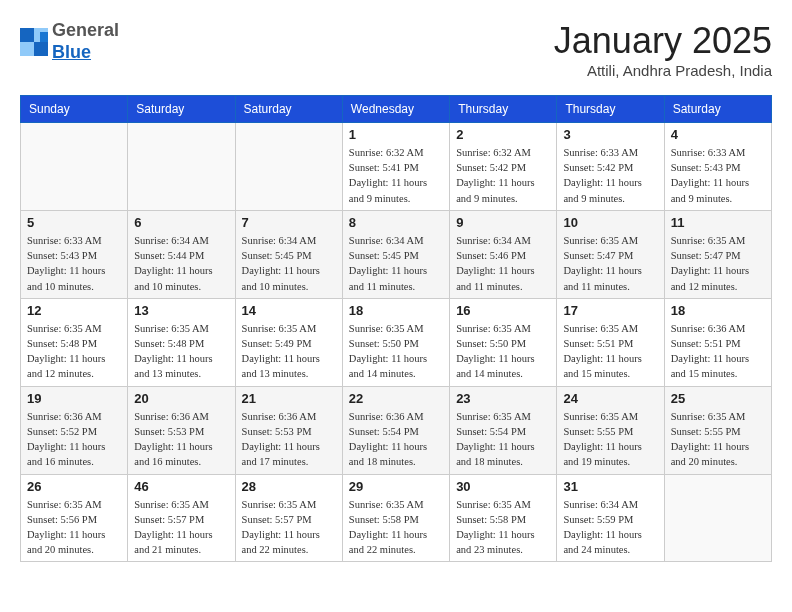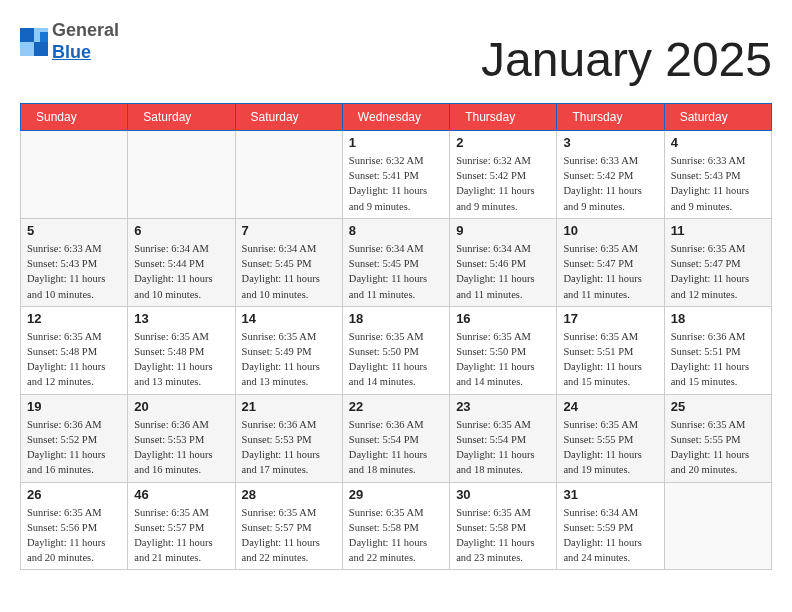--- a/index.html
+++ b/index.html
@@ -29,39 +29,38 @@
     .logo-blue { color: #1565c0; text-decoration: underline; }
     .logo-icon {
       width: 28px;
       height: 28px;
       margin-right: 4px;
     }
     .title-block {
       text-align: right;
     }
     .month-title {
-      font-size: 48px;
+      font-size: 36px;
       font-weight: 300;
       color: #222;
-      margin-top: 12px;
     }
     .subtitle {
       font-size: 15px;
       color: #444;
     }
     .calendar {
       width: 100%;
       border-collapse: collapse;
       font-size: 11px;
     }
     .calendar th {
-      background: #ef4444;
+      background: #1d4ed8;
       color: #fff;
       text-align: left;
-      padding: 6px 15px;
+      padding: 6px 8px;
       font-size: 12px;
       font-weight: normal;
       border: 1px solid #1565c0;
     }
     .calendar td {
       border: 1px solid #ccc;
       vertical-align: top;
       padding: 4px 6px;
       width: 107px;
       min-height: 80px;
@@ -98,20 +97,21 @@
       <rect x="14" y="14" width="14" height="14" fill="#1565c0"></rect>
       <polygon points="20,4 28,4 28,14 20,14" fill="#1976d2"></polygon>
     </svg>
     <div class="logo-text">
       <span class="logo-general">General</span><br>
       <span class="logo-blue">Blue</span>
     </div>
   </div>
   <div class="title-block">
     <div class="month-title">January 2025</div>
+    <div class="subtitle">Attili, Andhra Pradesh, India</div>
   </div>
 </div>
 
 <table class="calendar">
   <thead>
     <tr>
     <th>Sunday</th>
         <th>Saturday</th>
         <th>Saturday</th>
         <th>Wednesday</th>

